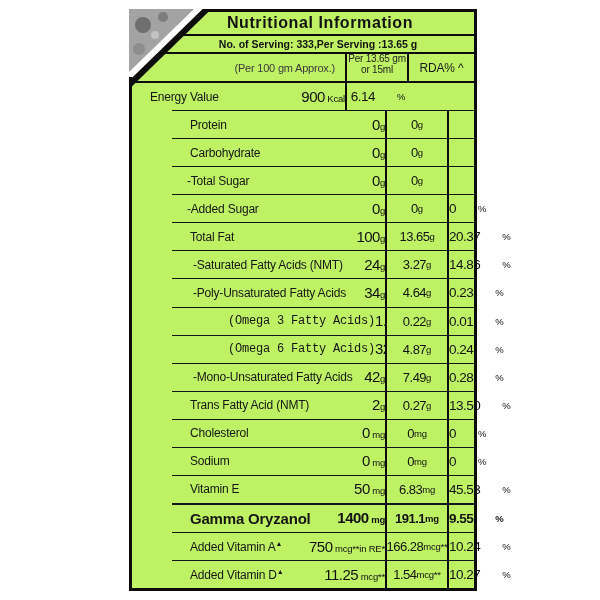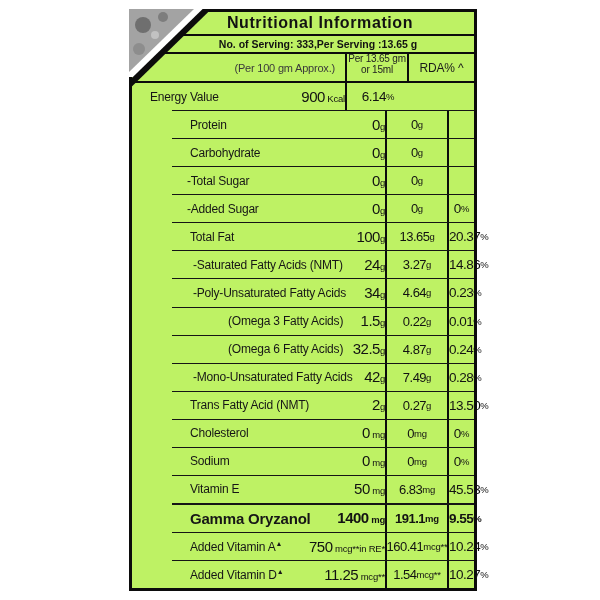--- a/index.html
+++ b/index.html
@@ -49,27 +49,27 @@
   .row{ flex:1 1 0; min-height:0; }
   .row + .row{ border-top:1.5px solid #151515;margin-left:40px; }
   .row .c1{
     display:flex; align-items:center; justify-content:space-between;
     border-right:2px solid #0c0c0c; overflow:hidden;
   }
   .row .c2{
     display:flex; align-items:center; justify-content:center;
     border-right:2px solid #0c0c0c;
   }
-  .row .c3{ display:flex; align-items:center; justify-content:center; }
+  .row .c3{ display:flex; align-items:center; justify-content:center;gap:22px; }
   .lbl{ font-size:12px; white-space:nowrap; color:#161616; }
   .lbl sup{ font-size:7px; line-height:0; }
   .ind0 .lbl{ padding-left:18px; }
   .ind1 .lbl{ padding-left:15px;text-align:right; }
   .ind2 .lbl{ padding-left:21px; }
-  .ind3 .lbl{ padding-left:56px; }
+  .ind3 .lbl{ padding-left:56px;font-family:Liberation Mono, monospace; }
   .val{ white-space:nowrap; }
   .num{ font-size:15px; font-weight:normal; font-family:"Liberation Sans",sans-serif; letter-spacing:-0.5px;}
   .unit{ font-size:9.5px; letter-spacing:-0.2px;}
   .c2 .num{ font-size:13px; }
   .c3 .num{ font-size:13.5px; }
   .bold-row{ border-top-width:2.5px !important; }
   .bold-row .lbl{ font-weight:bold; font-size:15px; letter-spacing:-0.2px; }
   .bold-row .num{ font-weight:bold; }
   .bold-row .unit{ font-weight:bold; }
   .corner-svg{ position:absolute; left:-3px; top:-3px; z-index:5; }
@@ -342,21 +342,21 @@
           <span class="unit">%</span>
     </div>
   </div>
 
   <div class="row grid ind0">
     <div class="c1">
       <span class="lbl"><span class="t">Added Vitamin A</span><sup>▲</sup></span>
       <span class="val"><span class="num">750</span><span class="unit"> mcg**in RE*</span></span>
     </div>
     <div class="c2">
-      <span class="num">160.41</span>
+      <span class="num">166.28</span>
           <span class="unit"> mcg**</span>
     </div>
     <div class="c3">
       <span class="num">10.24</span>
           <span class="unit"> %</span>
     </div>
   </div>
 
   <div class="row grid ind0">
     <div class="c1">

